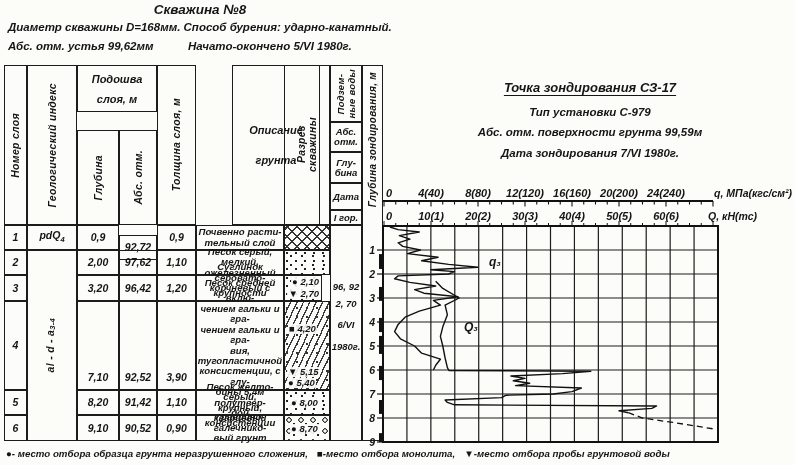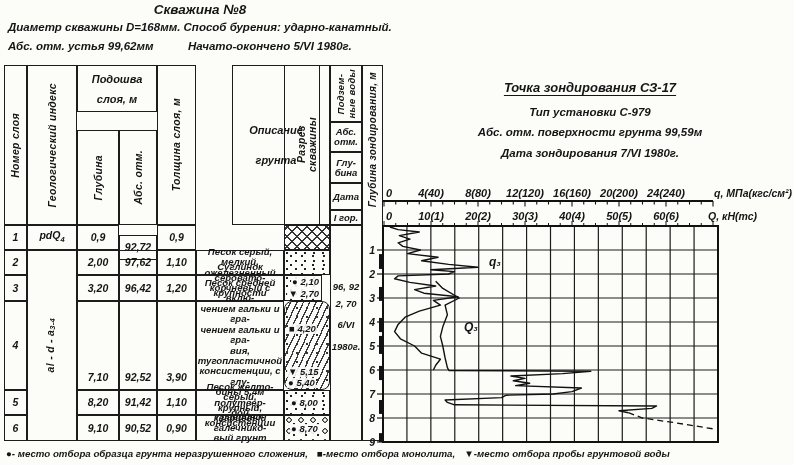--- a/index.html
+++ b/index.html
@@ -26,21 +26,21 @@
   .pat-soil{background-image:
      repeating-linear-gradient(45deg,transparent 0 2.5px,#333 2.5px 4px,transparent 4px 7px),
      repeating-linear-gradient(-45deg,transparent 0 2.5px,#333 2.5px 4px,transparent 4px 7px);}
   .pat-sand{background-image:
      radial-gradient(circle at 2px 2px,#222 .9px,transparent 1.4px),
      radial-gradient(circle at 6px 5px,#222 .8px,transparent 1.3px);
      background-size:9px 8px,11px 9px;}
   .pat-loam{background-image:
      radial-gradient(circle at 2px 6px,#333 .8px,transparent 1.2px),
      repeating-linear-gradient(115deg,transparent 0 4.5px,#3a3a3a 4.5px 5.8px);
-     background-size:10px 9px,auto;border-radius:8px;}
+     background-size:10px 9px,auto;}
   .pat-gravel{background-image:
      radial-gradient(circle at 4px 4px,transparent 1.5px,#222 1.7px 2.5px,transparent 2.8px),
      radial-gradient(circle at 9px 8px,#222 .8px,transparent 1.2px);
      background-size:12px 11px,12px 11px;}
 
   .chip{position:absolute;font-size:9.5px;line-height:10px;background:rgba(252,252,249,.9);
         padding:0 1px;white-space:nowrap;}
   .gw-val{position:absolute;font-size:9.5px;width:100%;text-align:center;white-space:nowrap;}
 
   .legend{position:absolute;left:6px;top:448px;width:786px;font-size:9.7px;display:flex;gap:9px;white-space:nowrap;}
@@ -138,20 +138,22 @@
   <div class="cell" style="left:119px;top:390px;width:38px;height:25px">91,42</div>
   <div class="cell" style="left:119px;top:415px;width:38px;height:26px">90,52</div>
 
   <div class="cell" style="left:157px;top:225px;width:39px;height:25px">0,9</div>
   <div class="cell" style="left:157px;top:250px;width:39px;height:25px">1,10</div>
   <div class="cell" style="left:157px;top:275px;width:39px;height:26px">1,20</div>
   <div class="cell bot" style="left:157px;top:301px;width:39px;height:89px">3,90</div>
   <div class="cell" style="left:157px;top:390px;width:39px;height:25px">1,10</div>
   <div class="cell" style="left:157px;top:415px;width:39px;height:26px">0,90</div>
 
+  <div class="cell desc pre" style="left:196px;top:225px;width:88px;height:25px">Почвенно расти-
+тельный слой</div>
   <div class="cell desc pre" style="left:196px;top:250px;width:88px;height:25px">Песок серый, мелкий,
 ожелезненный</div>
   <div class="cell desc pre" style="left:196px;top:275px;width:88px;height:26px">Песок средней
 крупности</div>
   <div class="cell desc pre" style="left:196px;top:301px;width:88px;height:89px">Суглинок серовато-
 корчневый с вклю-
 чением гальки и гра-
 чением гальки и гра-
 вия, тугопластичной
 консистенции, с глу-

